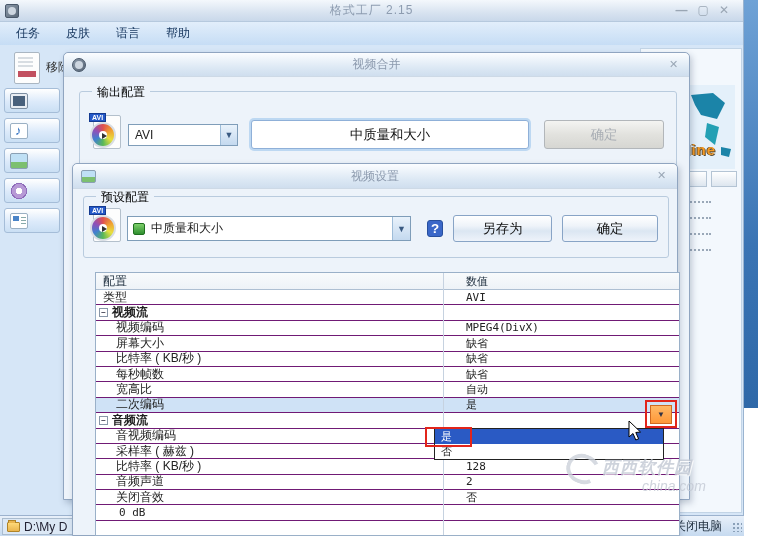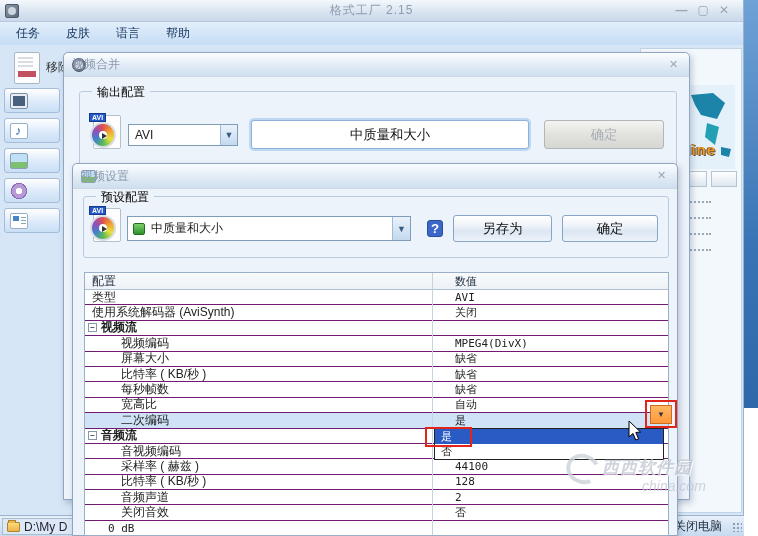--- a/index.html
+++ b/index.html
@@ -72,21 +72,21 @@
     background:#eab54e; border:1px solid #b08428; border-bottom:none; }
   #status-right { position:absolute; right:4px; top:2px; width:66px; height:17px; display:flex; align-items:center; color:#1a2a3a; }
   .grip { position:absolute; right:-2px; top:4px; width:10px; height:10px;
     background:radial-gradient(circle at 2px 2px,#8aa0b8 1px,transparent 1.2px); background-size:4px 4px; }
 
   
   .dialog { position:absolute; background:#edf3fa; border:1px solid #90a5c0; border-radius:5px 5px 0 0;
     box-shadow:2px 3px 6px rgba(40,60,90,.25); }
   .dlg-titlebar { height:24px; background:linear-gradient(180deg,#fbfdff,#dce8f4 65%,#cfdeee);
     border-bottom:1px solid #cdd9e6; border-radius:5px 5px 0 0; display:flex; align-items:center; position:relative; }
-  .dlg-title { position:absolute; left:8px; right:0; color:#8b99ad; }
+  .dlg-title { position:absolute; left:0; right:0; text-align:center; color:#8b99ad; }
   .dlg-close { position:absolute; right:8px; top:4px; width:15px; height:15px; text-align:center; line-height:14px;
     color:#9aa7b6; font-weight:bold; font-size:11px; }
   .groupbox { position:absolute; border:1px solid #b9cbde; border-radius:3px; }
   .group-label { position:absolute; top:-8px; left:12px; background:#edf3fa; padding:0 5px; color:#000000; }
   .combo { position:absolute; background:#fff; border:1px solid #7f9db9; display:flex; align-items:center; }
   .combo-text { flex:1; padding-left:6px; white-space:nowrap; overflow:hidden; }
   .combo-arrow { width:17px; align-self:stretch; border-left:1px solid #9ebcd8;
     background:linear-gradient(180deg,#e9f2fb,#c4d9ef); display:flex; align-items:center; justify-content:center;
     color:#3a5a82; font-size:9px; }
   .btn { position:absolute; border:1px solid #88a4c6; border-radius:3px; text-align:center;
@@ -100,30 +100,30 @@
   .avi-disc { position:absolute; left:1px; top:9px; width:26px; height:26px; border-radius:50%;
     background:conic-gradient(#e05050,#f0a030,#e8e040,#58b858,#4080d0,#9050b8,#e05050);
     border:2px solid #d8dde4; }
   .avi-disc:before { content:""; position:absolute; left:7px; top:7px; width:8px; height:8px; background:#fff; border-radius:50%; }
   .avi-disc:after { content:""; position:absolute; left:10px; top:9px; width:0; height:0;
     border-left:5px solid #333; border-top:3px solid transparent; border-bottom:3px solid transparent; }
   .avi-badge { position:absolute; left:0; top:0; background:#2458c8; color:#fff; font-size:7px; font-weight:bold;
     padding:0 2px; border:1px solid #143a90; }
 
   
-  #cfg-table { position:absolute; left:11px; top:108px; width:585px; height:264px; background:#fff;
+  #cfg-table { position:absolute; left:22px; top:108px; width:585px; height:264px; background:#fff;
     border:1px solid #9ab0c8; overflow:hidden; }
   #cfg-col-divider { position:absolute; left:347px; top:0; bottom:0; width:1px; background:#c6d2e0; }
   .thead { display:flex; height:17px; background:linear-gradient(180deg,#f8fafc,#eef2f7);
     border-bottom:1px solid #aebfd2; font-weight:normal; }
   .thead .tname,.thead .tval { color:#1a2a3a; }
   .trow { display:flex; height:15.4px; border-bottom:1px solid #701a75; background:#fff; }
   .trow.selected { background:#cfe2f6; }
   .tname { width:347px; padding-left:7px; display:flex; align-items:center; gap:4px; white-space:nowrap; overflow:hidden; }
-  .tname.indent { padding-left:36px; }
+  .tname.indent { padding-left:20px; }
   .tval { flex:1; padding-left:23px; display:flex; align-items:center; white-space:nowrap; overflow:hidden;
     font-family:"DejaVu Sans Mono","Liberation Mono",monospace; font-size:11px; }
   .trow.section .tname { font-weight:bold; padding-left:3px; }
   .expander { width:9px; height:9px; border:1px solid #8896a8; background:#fff; font-size:8px; line-height:7px;
     text-align:center; color:#445; flex:none; }
 
   
   #value-dropdown { position:absolute; left:434px; top:428px; width:230px; height:32px;
     background:#fff; border:1px solid #222; z-index:50; }
   .dd-option { height:15px; padding-left:6px; display:flex; align-items:center;
@@ -270,26 +270,20 @@
         <div class="tname">配置</div>
         <div class="tval">数值</div>
       </div>
       <div id="cfg-body">
           <div class="trow">
             <div class="tname">
               <span>类型</span>
             </div>
             <div class="tval">AVI</div>
           </div>
-          <div class="trow">
-            <div class="tname">
-              <span>使用系统解码器 (AviSynth)</span>
-            </div>
-            <div class="tval">关闭</div>
-          </div>
           <div class="trow section">
             <div class="tname">
               <span class="expander">−</span>
               <span>视频流</span>
             </div>
             <div class="tval"></div>
           </div>
           <div class="trow">
             <div class="tname indent">
               <span>视频编码</span>

